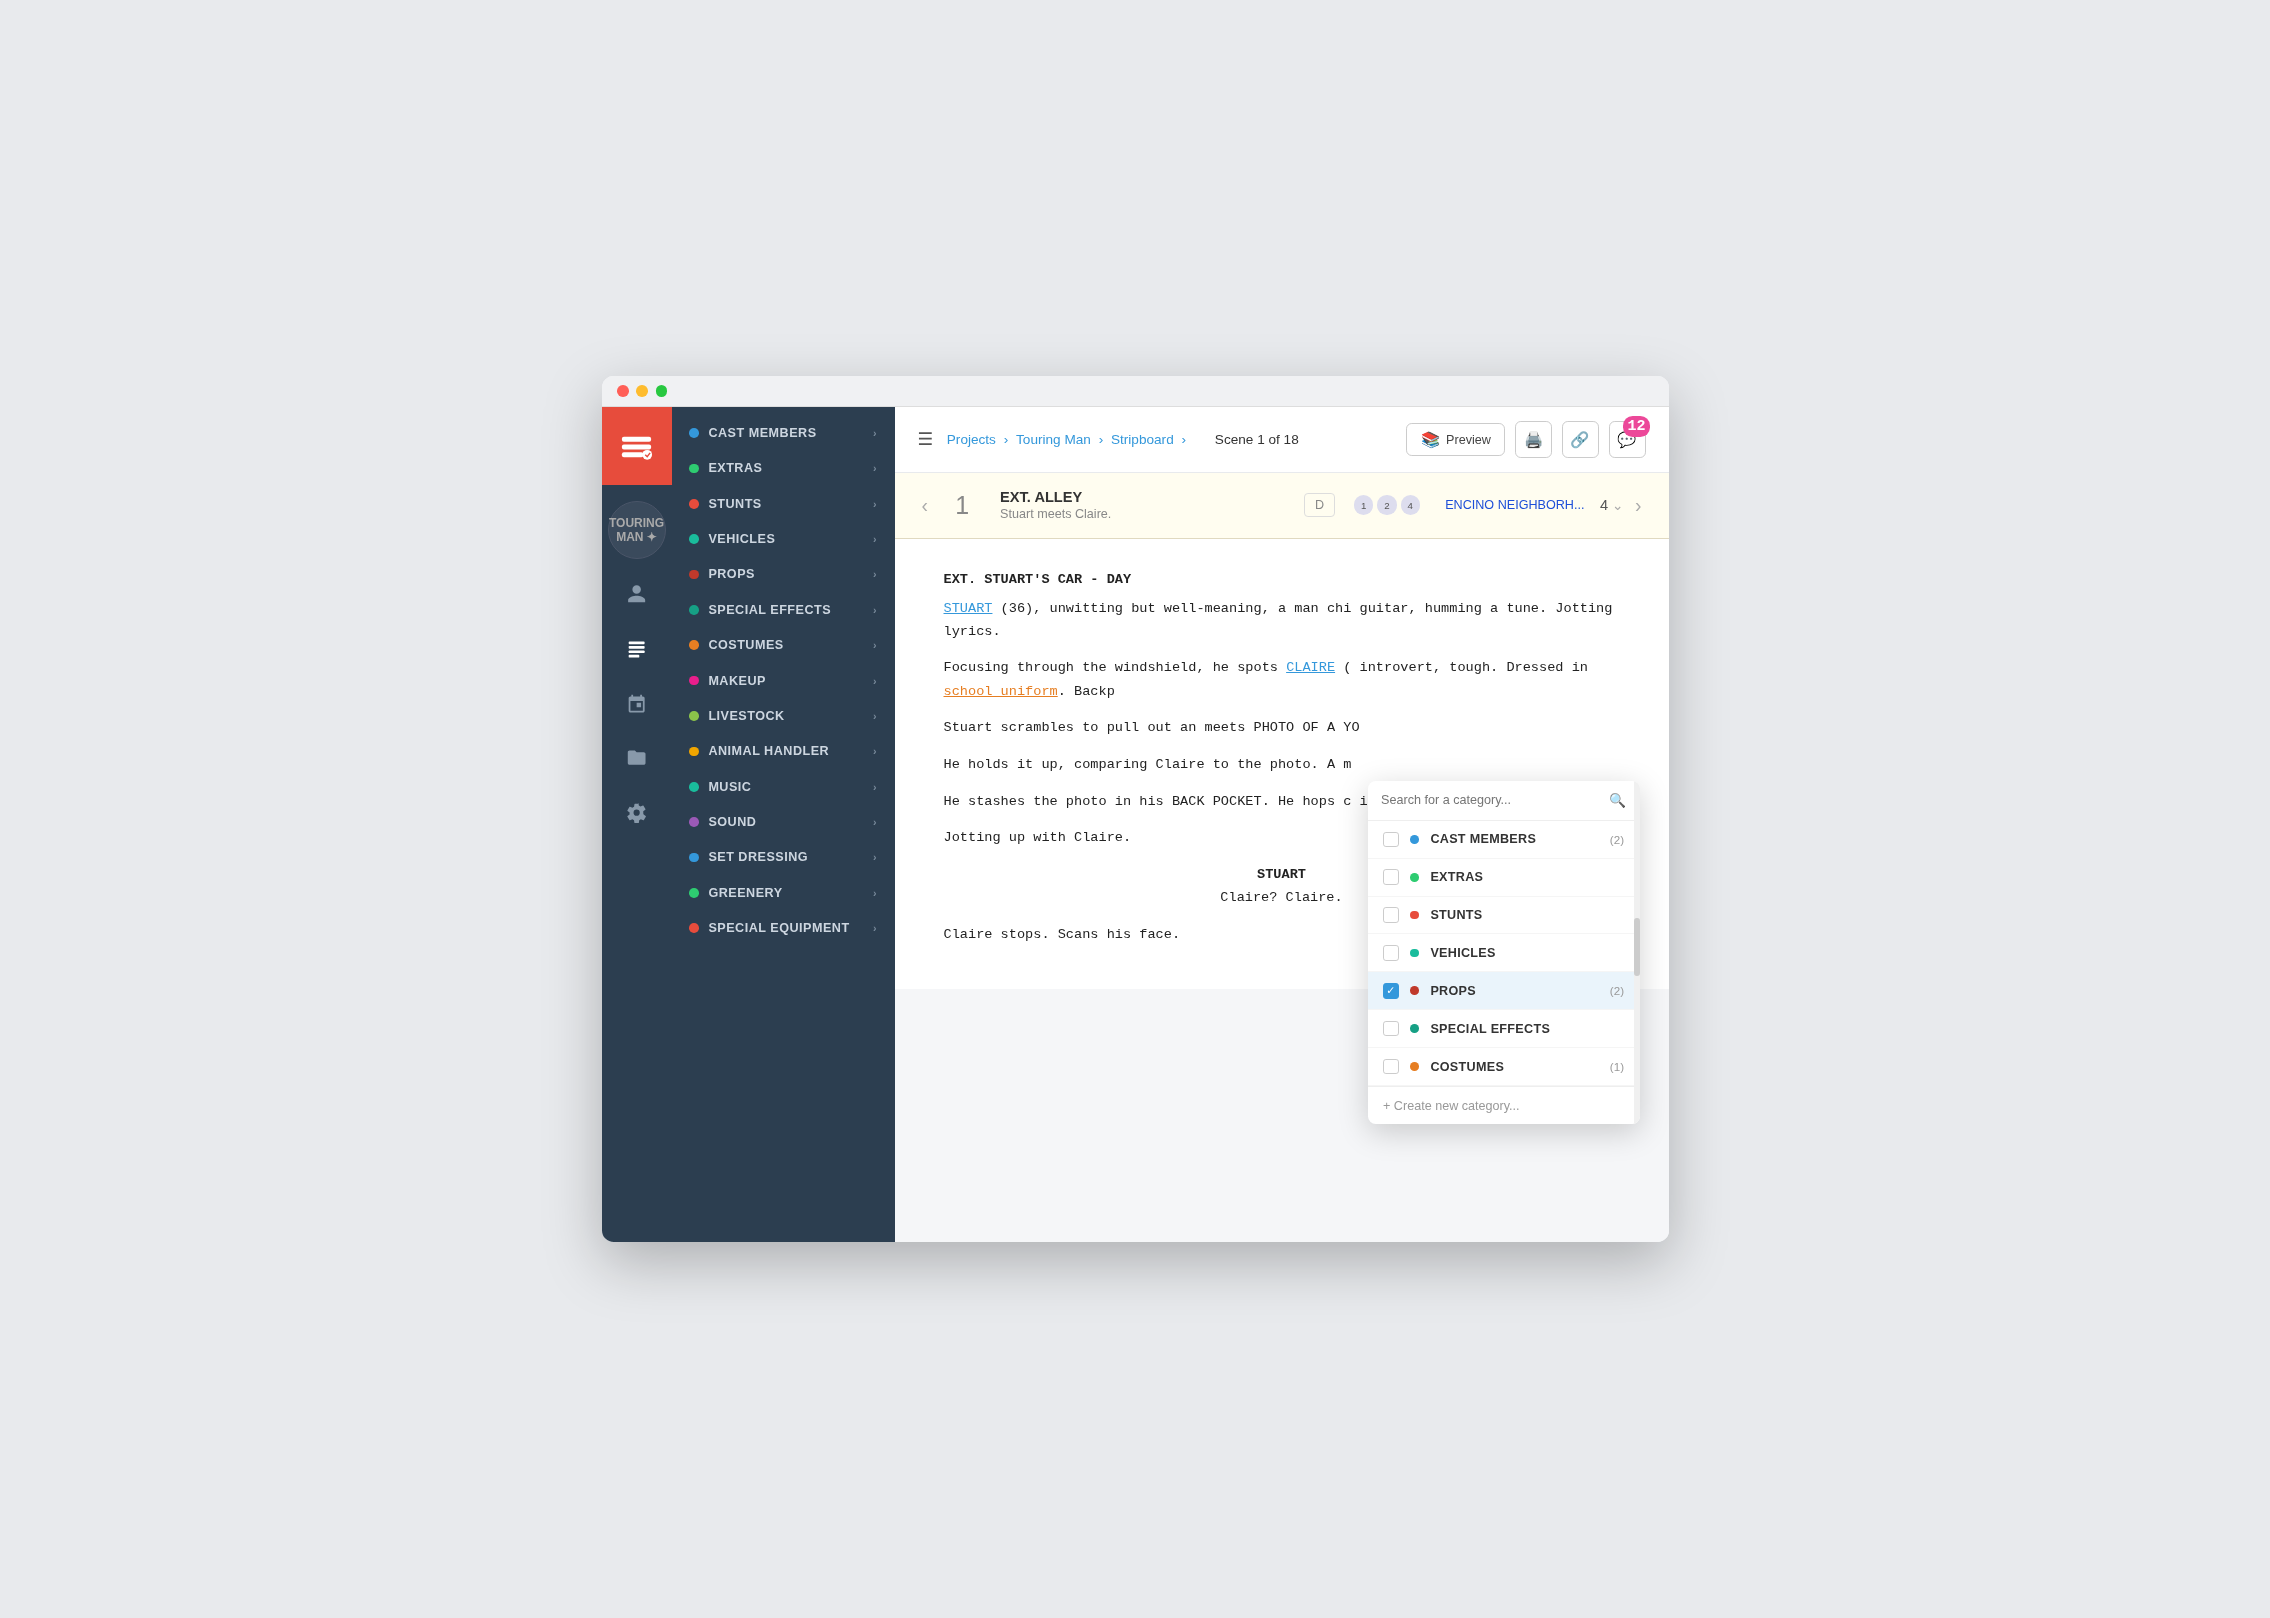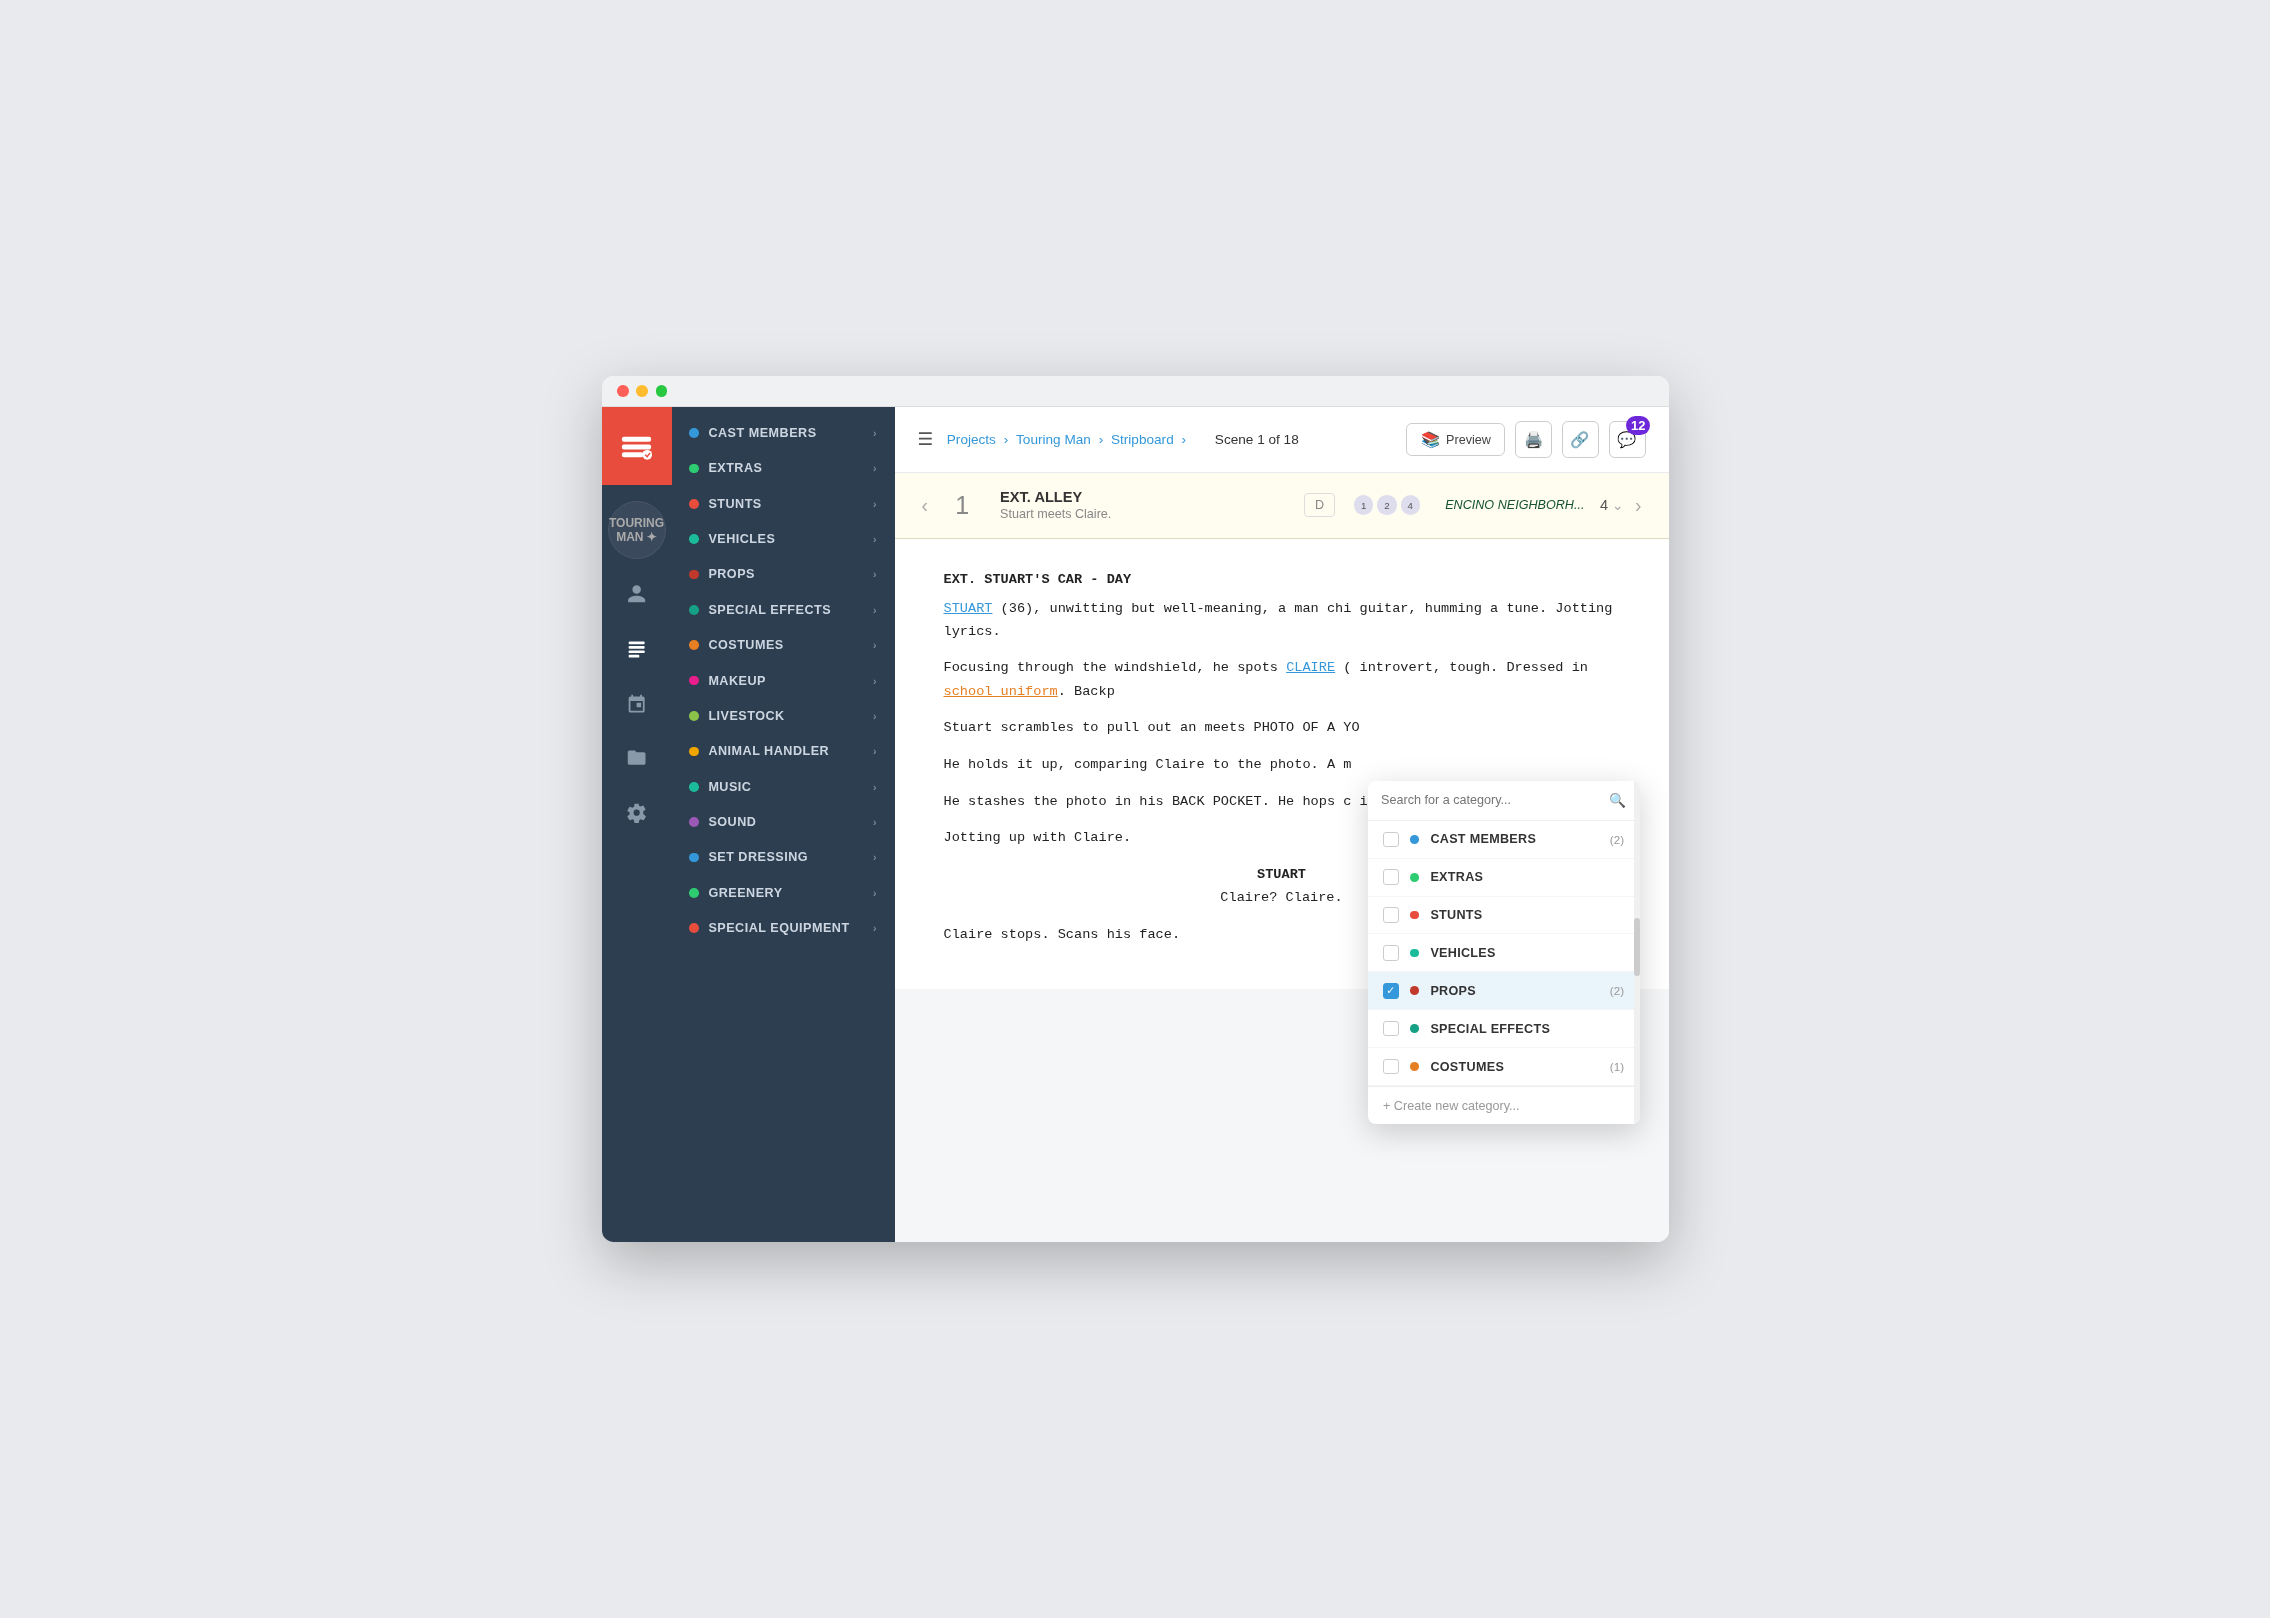--- a/index.html
+++ b/index.html
@@ -156,23 +156,23 @@
     }
     .btn-icon {
       border: 1.5px solid #ccc; border-radius: 5.8px;
       width: 37px; height: 37px;
       display: flex; align-items: center; justify-content: center;
       background: white; cursor: pointer; color: #555; font-size: 15.5px;
       position: relative;
     }
     .badge {
       position: absolute; top: -5.8px; right: -5.8px;
-      background: #6d28d9; color: white;
-      border-radius: 9.7px; font-size: 13px;
-      padding: 1.9px 4.9px; font-weight: 700;
+      background: #ec4899; color: white;
+      border-radius: 9.7px; font-size: 15px;
+      padding: 1.9px 4.9px; font-weight: 700; font-family: Liberation Mono, monospace;
     }
 
     
     .scene-strip {
       background: #fffdf0;
       border-bottom: 1px solid #e0d9c0;
       display: flex;
       align-items: center;
       padding: 0 15.5px;
       min-height: 66px;
@@ -198,23 +198,22 @@
     }
     .scene-pages {
       display: flex; gap: 3.9px; margin: 0 9.7px;
     }
     .scene-page-dot {
       width: 19.4px; height: 19.4px; border-radius: 50%;
       background: #dde; display: flex; align-items: center;
       justify-content: center; font-size: 9.7px; color: #555;
     }
     .scene-location {
-      font-size: 12.6px; color: #14532d; margin: 0 15.5px;
+      font-size: 12.6px; color: #1d4ed8; margin: 0 15.5px;
       font-weight: 500;
-      font-style: italic;
     }
     .scene-count {
       display: flex; align-items: center; gap: 3.9px;
       font-size: 14.6px; color: #555;
     }
 
     
     .script-area {
       flex: 1;
       overflow-y: auto;

